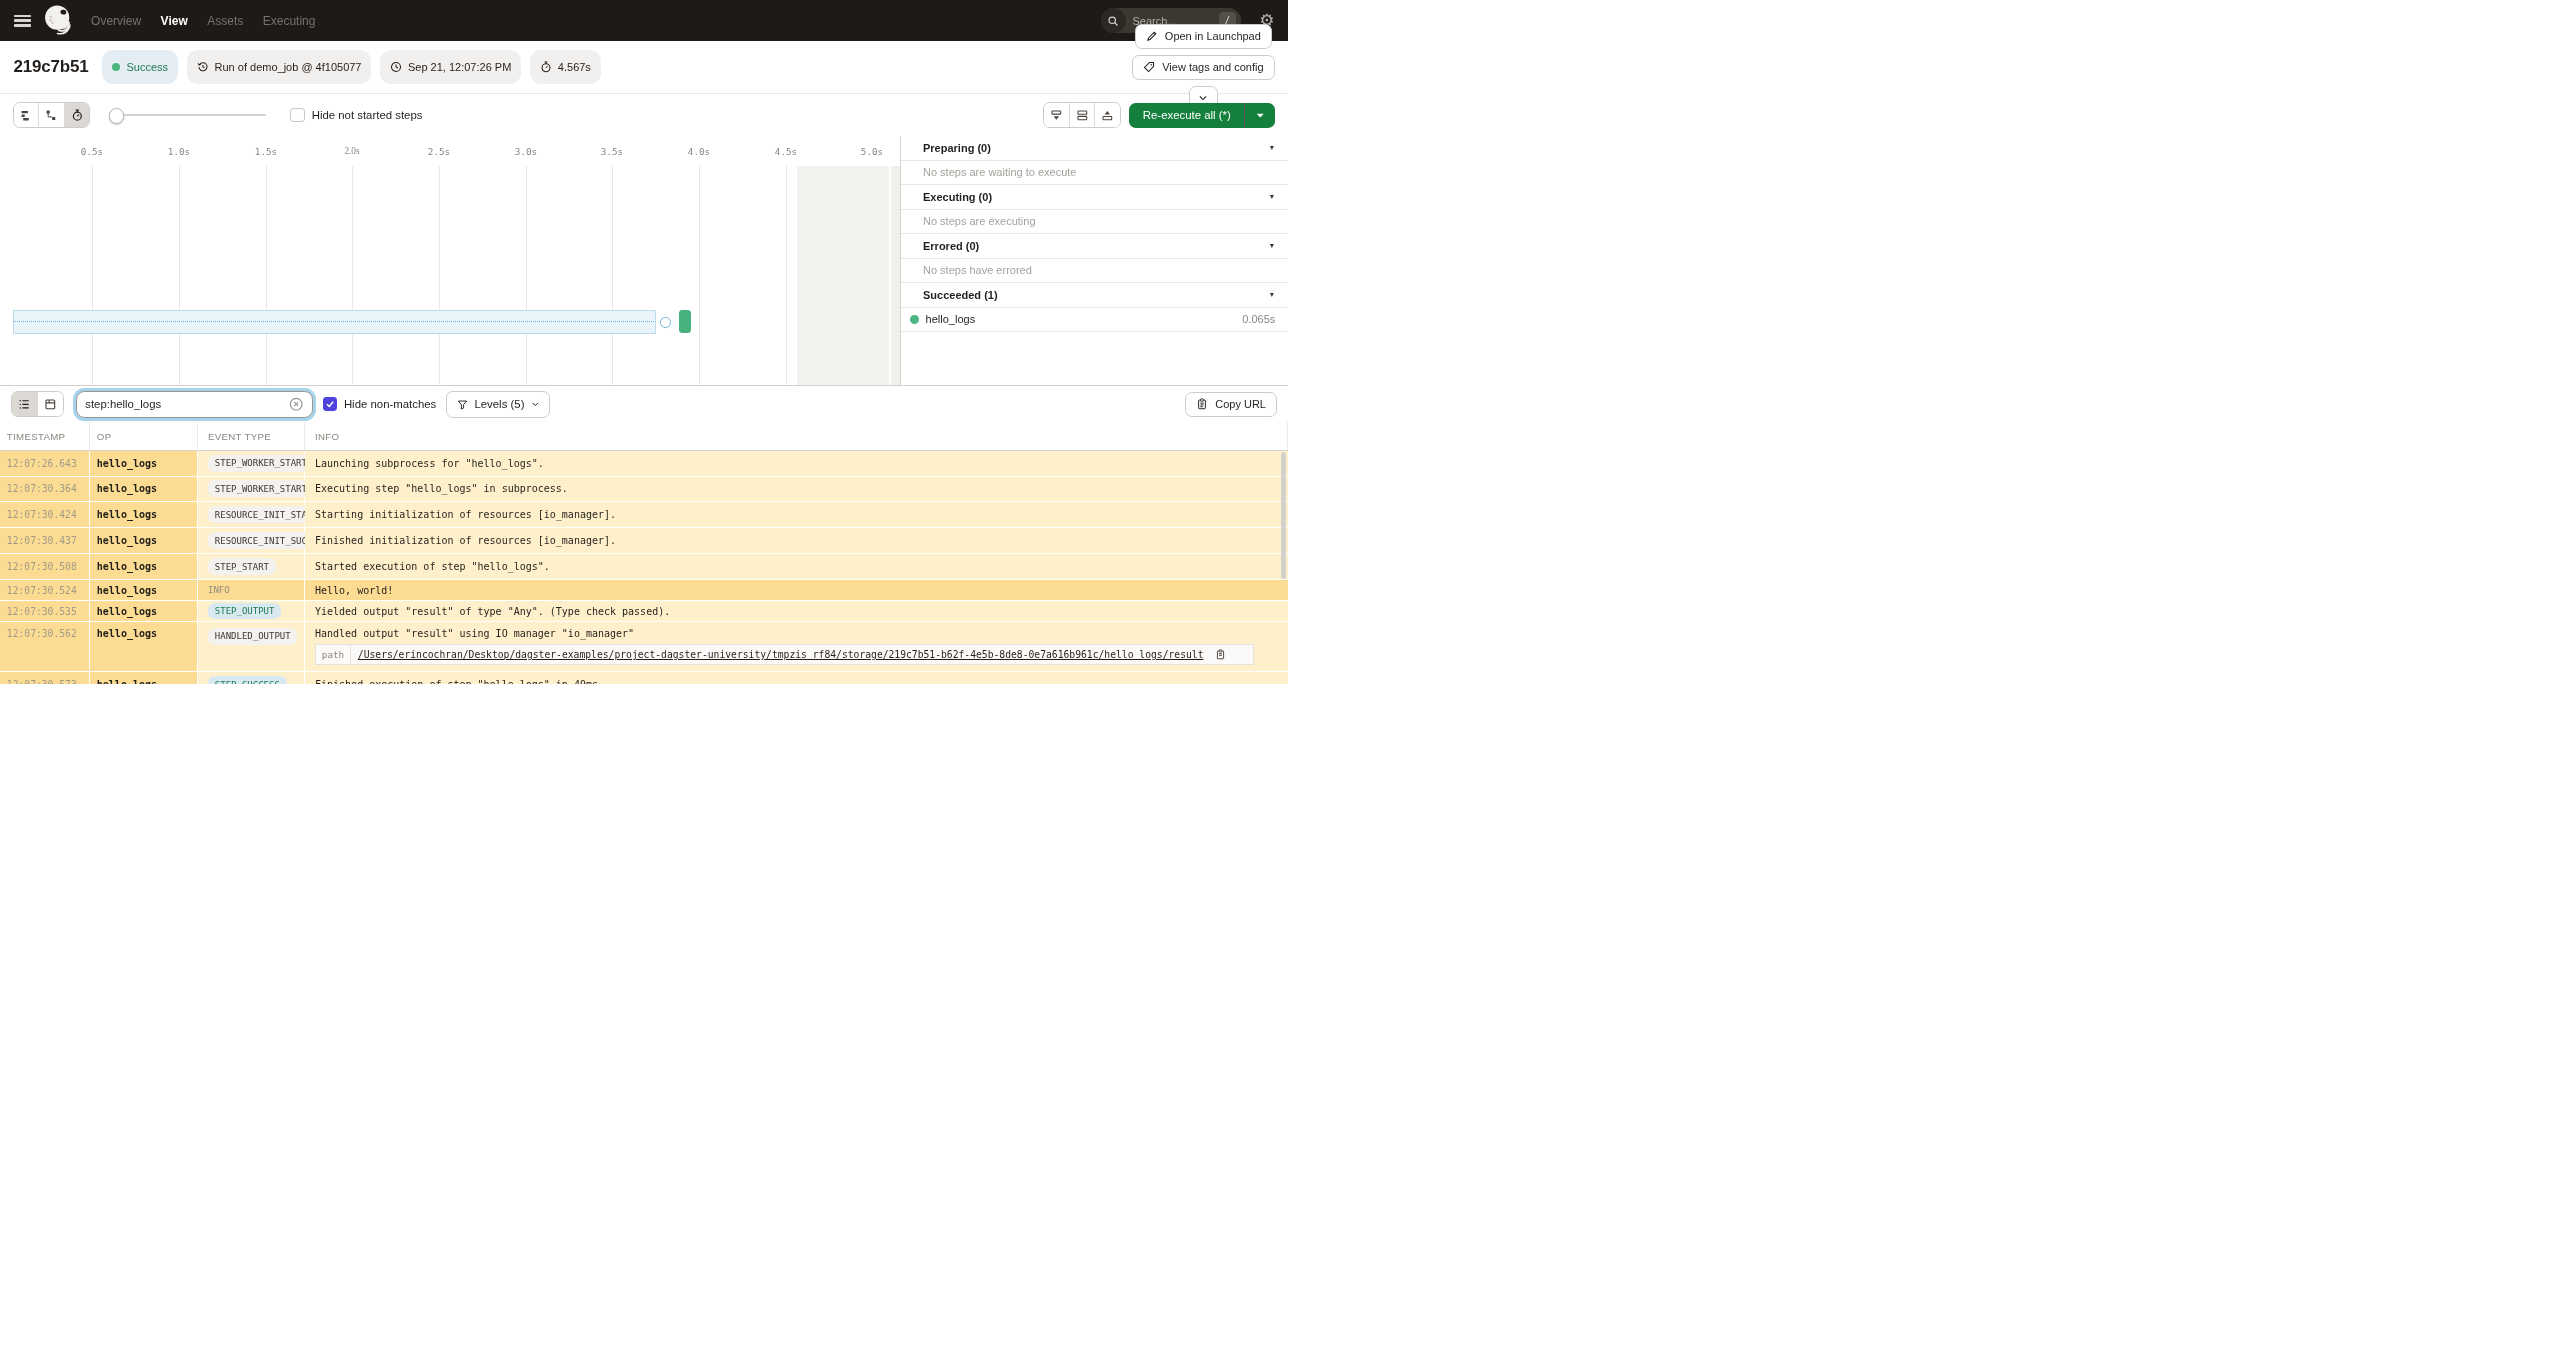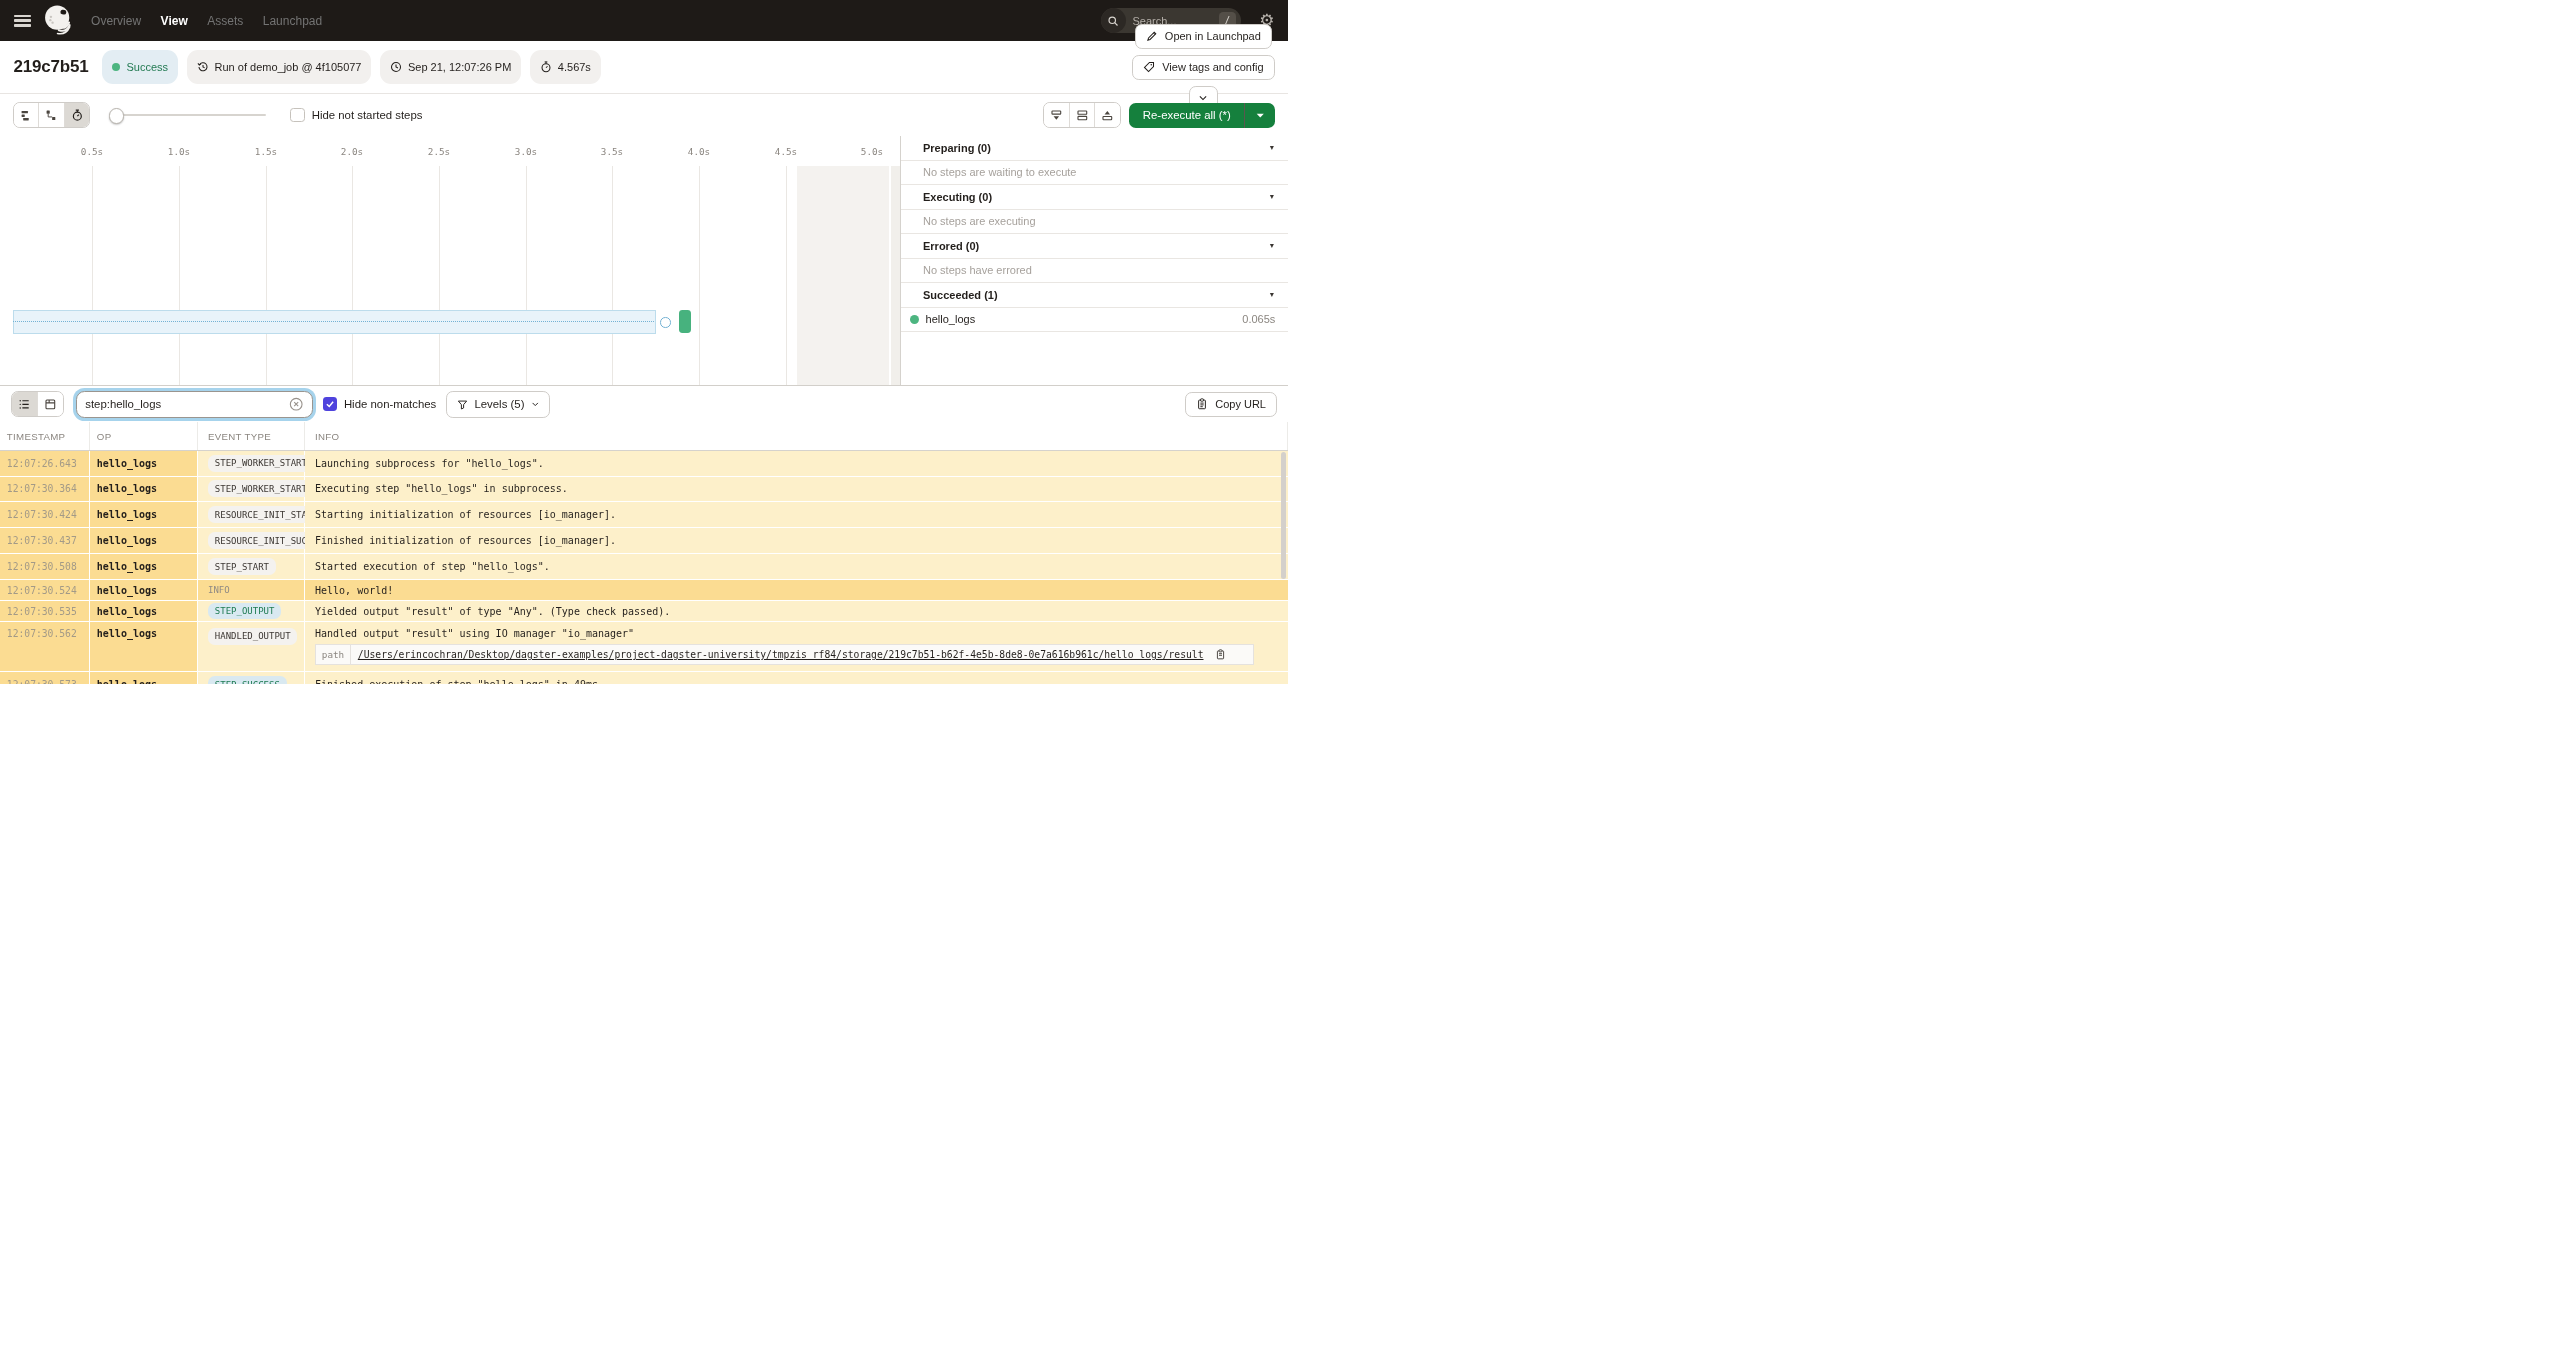--- a/index.html
+++ b/index.html
@@ -124,21 +124,21 @@
       <path d="M17.5 35 q10 2 14.5 -8" stroke="#f3f1ee" stroke-width="2" fill="none" stroke-linecap="round"></path>
       <rect x="21" y="6.5" width="7" height="5.5" rx="2.5" fill="#1e1a17" transform="rotate(12 24 9)"></rect>
       <circle cx="9.5" cy="15" r="1.4" fill="#c9c5c0"></circle>
       <circle cx="8.8" cy="19" r="1.4" fill="#c9c5c0"></circle>
       <circle cx="11.5" cy="22" r="1.4" fill="#c9c5c0"></circle>
     </svg>
     <div class="navlinks">
       <span class="navlink">Overview</span>
       <span class="navlink active">View</span>
       <span class="navlink">Assets</span>
-      <span class="navlink">Launchpad</span>
+      <span class="navlink">Executing</span>
     </div>
     <div class="nav-spacer"></div>
     <div class="searchpill">
       <div class="searchcap">
         <svg width="12" height="12" viewBox="0 0 16 16" fill="none" stroke="#d8d4ce" stroke-width="1.6">
           <circle cx="7" cy="7" r="4.3"></circle>
             <line x1="10.2" y1="10.2" x2="14" y2="14"></line>
         </svg>
       </div>
       <span class="searchtext">Search...</span>
@@ -277,21 +277,21 @@
           <div class="gridline" style="left: 699px;"></div>
           <div class="gridline" style="left: 786px;"></div>
           <div class="gridline" style="left: 872px;"></div>
         </div>
       <div class="shade"></div>
       <div class="gantt-scrollstrip"></div>
       <div id="axis">
           <div class="tick-label" style="left: 92px;">0.5s</div>
           <div class="tick-label" style="left: 179px;">1.0s</div>
           <div class="tick-label" style="left: 266px;">1.5s</div>
-          <div class="tick-label" style="left: 352px;">2.0s</div>
+          <div class="tick-label" style="left: 352px; font-family: Liberation Serif, serif;">2.0s</div>
           <div class="tick-label" style="left: 439px;">2.5s</div>
           <div class="tick-label" style="left: 526px;">3.0s</div>
           <div class="tick-label" style="left: 612px;">3.5s</div>
           <div class="tick-label" style="left: 699px;">4.0s</div>
           <div class="tick-label" style="left: 786px;">4.5s</div>
           <div class="tick-label" style="left: 872px;">5.0s</div>
         </div>
       <div class="waitbar"></div>
       <div class="waitdots"></div>
       <div class="stepmark"></div>

